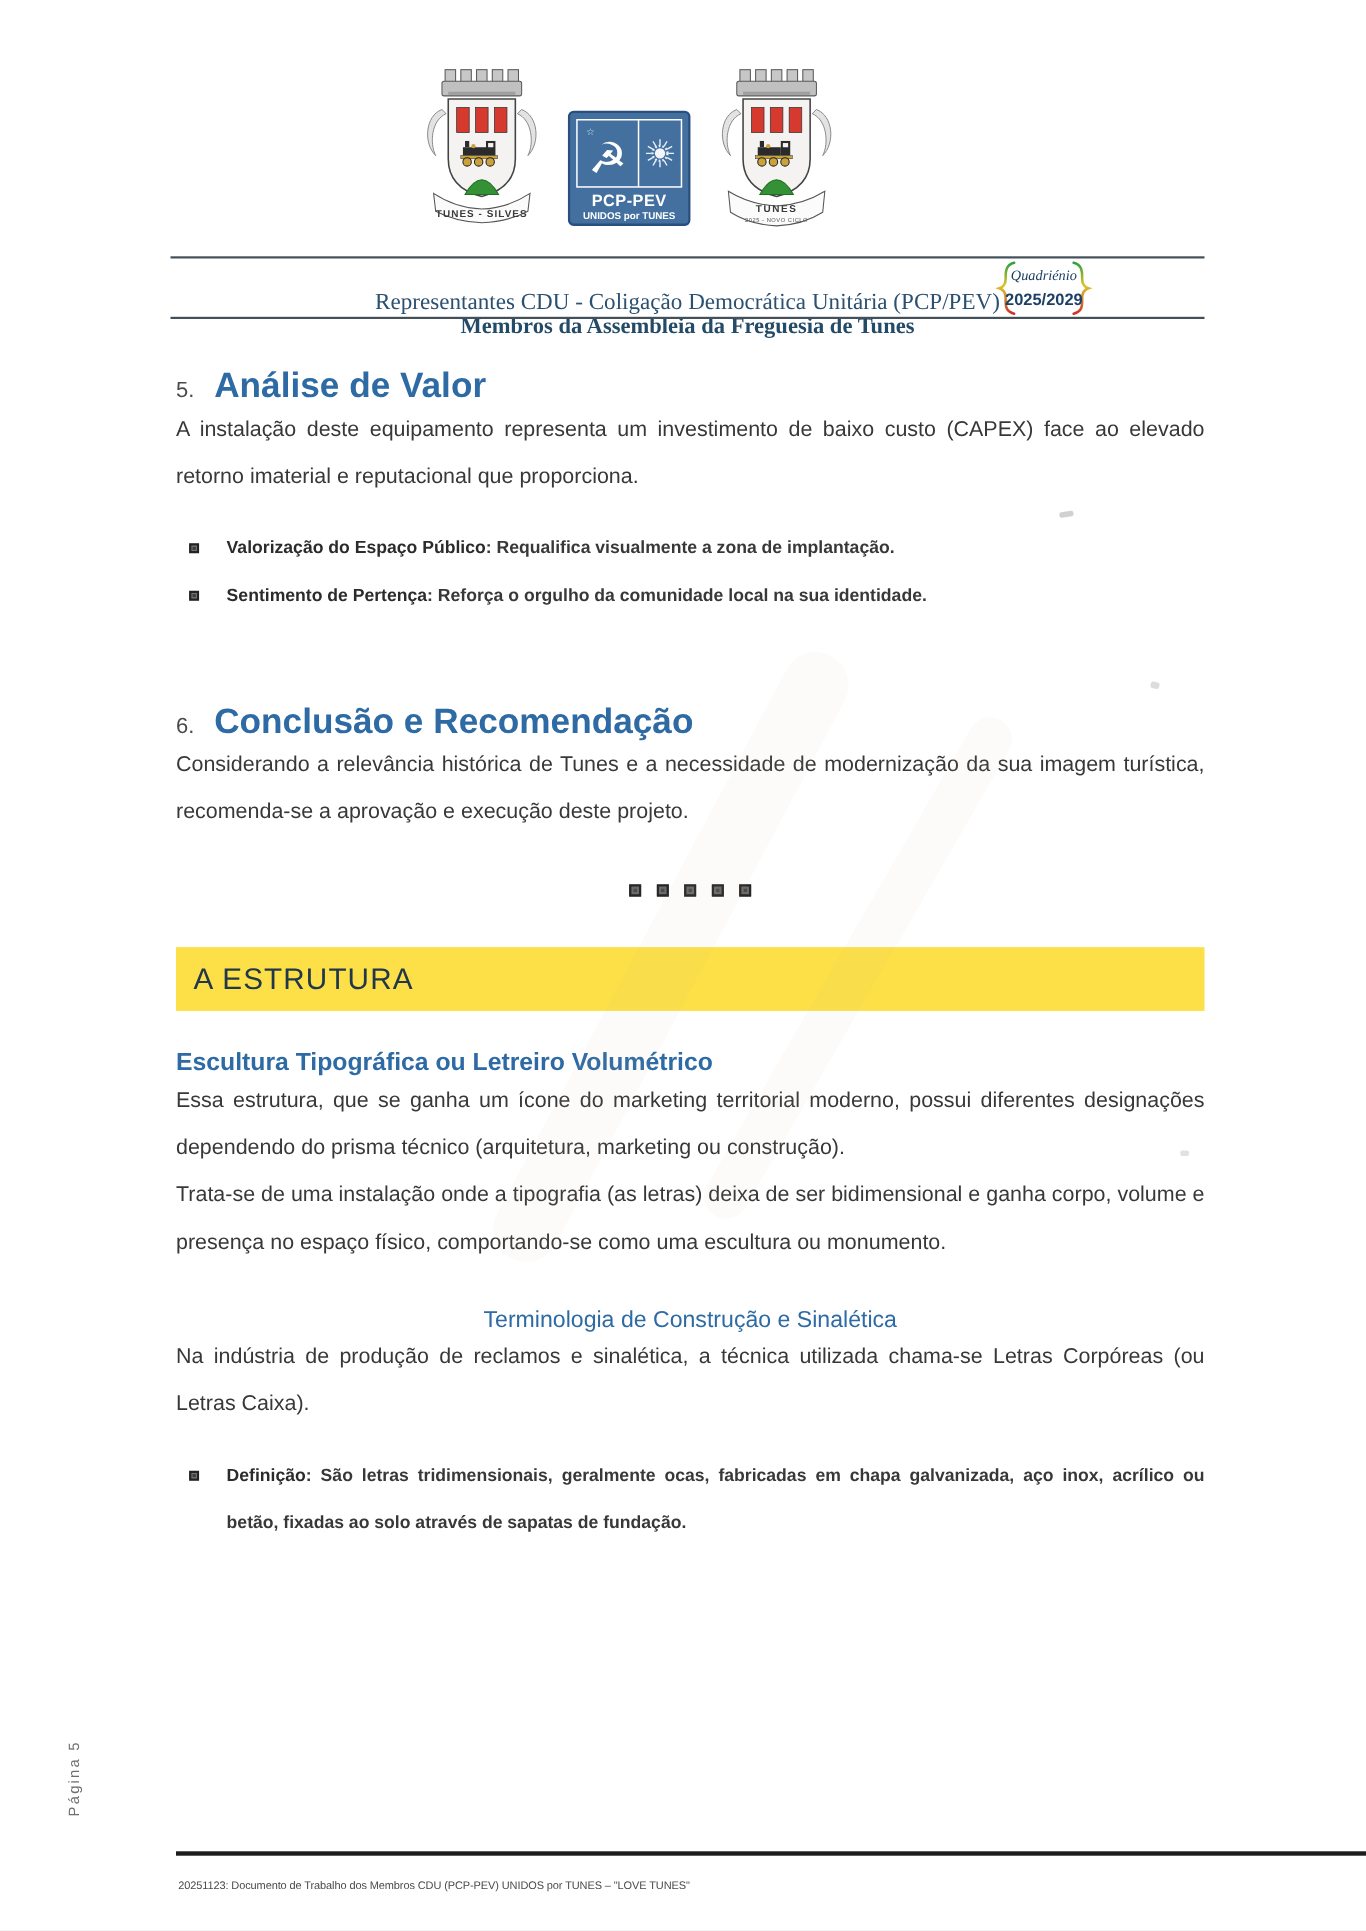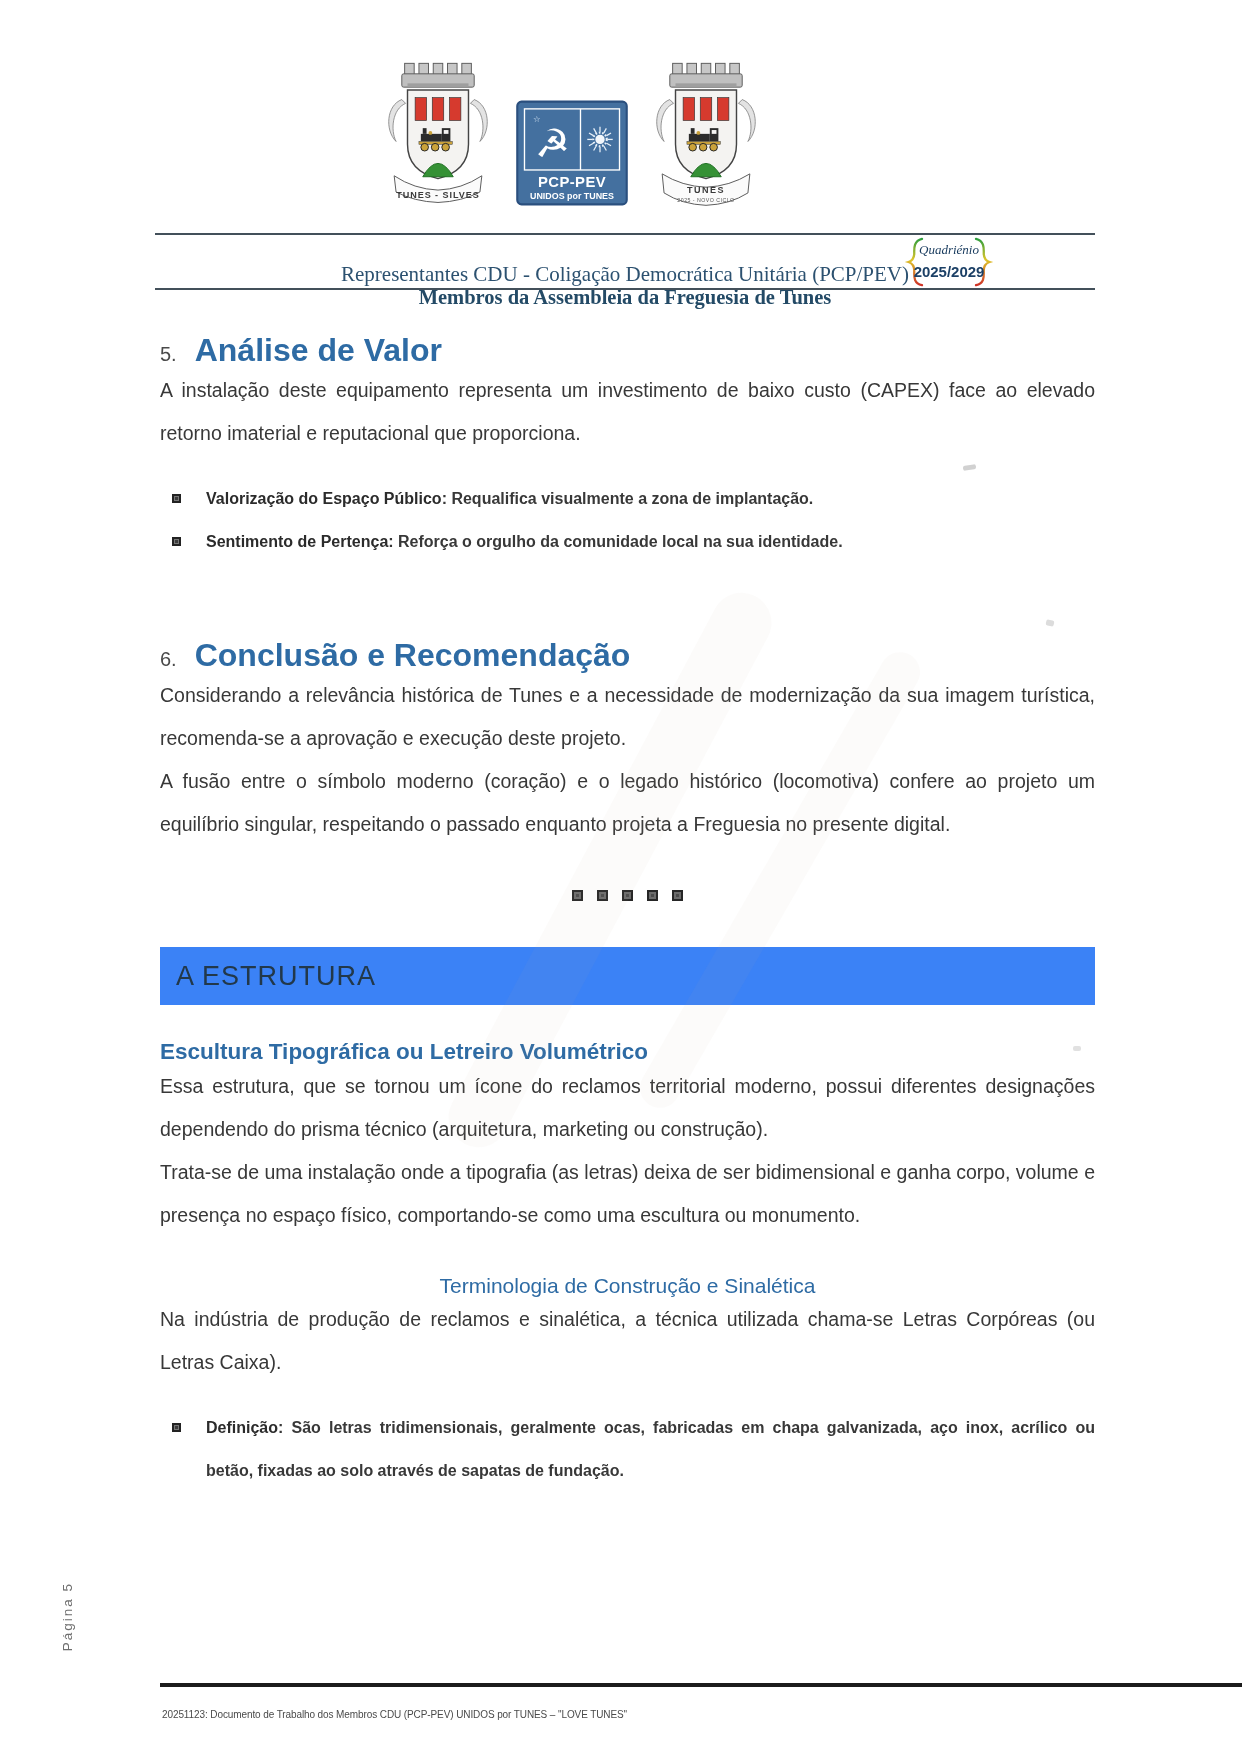--- a/index.html
+++ b/index.html
@@ -38,21 +38,21 @@
   .p4{margin-top:43px;}
   .p5{margin-top:28px;}
   .p6{margin-top:41px;}
   ul.squares{list-style:none;margin:22px 0 0;padding:0;}
   ul.squares li{position:relative;padding-left:46px;font-size:16px;line-height:43px;color:#383838;text-align:justify;font-weight:bold;}
   ul.squares li .marker{position:absolute;left:12px;top:17px;width:9px;height:9px;background:#3c3c3c;box-shadow:inset 0 0 0 2px #222, inset 0 0 0 3px #777;}
   ul.squares li b{color:#2b2b2b;}
   .divider{margin-top:44px;display:flex;justify-content:center;gap:14px;}
   .divider span{width:11px;height:11px;background:#4a4a4a;box-shadow:inset 0 0 0 2px #262626, inset 0 0 0 4px #6b6b6b;}
   .banner{
-    margin-top:46px;height:58px;line-height:58px;background:#3b82f6;
+    margin-top:46px;height:58px;line-height:58px;background:#fde047;
     color:#22384a;font-size:27px;letter-spacing:1px;padding-left:16px;
     width:calc(100% - 16px);
   }
   .sub1{margin-top:34px;font-size:22.5px;font-weight:bold;color:#2e6ba4;}
   .sub2{margin-top:37px;font-size:21px;font-weight:normal;color:#2e6ba4;text-align:center;}
   .bullet-def{margin-top:24px;}
   
   .footer-bar{position:absolute;left:160px;right:0;top:1683px;height:4px;background:#1c1c1c;}
   .footer-l1{position:absolute;left:162px;top:1692px;font-size:12.5px;color:#b0b0b0;letter-spacing:.2px;}
   .footer-l2{position:absolute;left:162px;top:1709px;font-size:10px;color:#4a4a4a;font-weight:500;letter-spacing:-.1px;}
@@ -210,35 +210,34 @@
         <b>Sentimento de Pertença</b><span>: Reforça o orgulho da comunidade local na sua identidade.</span>
       </li>
     </ul>
 
     <div class="sec-heading h6">
       <span class="num">6.</span>
       <span class="sec-title">Conclusão e Recomendação</span>
     </div>
 
     <p class="body p2">Considerando a relevância histórica de Tunes e a necessidade de modernização da sua imagem turística, recomenda-se a aprovação e execução deste projeto.</p>
-    <p class="body p3">A fusão entre o símbolo moderno (coração) e o legado histórico (locomotiva) confere ao projeto um equilíbrio singular, respeitando o passado enquanto projeta a Freguesia no presente digital.</p>
 
     <div class="divider">
       <span></span>
       <span></span>
       <span></span>
       <span></span>
       <span></span>
     </div>
 
     <div class="banner">A ESTRUTURA</div>
 
     <div class="sub1">Escultura Tipográfica ou Letreiro Volumétrico</div>
 
-    <p class="body p4">Essa estrutura, que se tornou um ícone do reclamos territorial moderno, possui diferentes designações dependendo do prisma técnico (arquitetura, marketing ou construção).</p>
+    <p class="body p4">Essa estrutura, que se ganha um ícone do marketing territorial moderno, possui diferentes designações dependendo do prisma técnico (arquitetura, marketing ou construção).</p>
     <p class="body p5">Trata-se de uma instalação onde a tipografia (as letras) deixa de ser bidimensional e ganha corpo, volume e presença no espaço físico, comportando-se como uma escultura ou monumento.</p>
 
     <div class="sub2">Terminologia de Construção e Sinalética</div>
 
     <p class="body p6">Na indústria de produção de reclamos e sinalética, a técnica utilizada chama-se Letras Corpóreas (ou Letras Caixa).</p>
 
     <ul class="squares bullet-def">
       <li>
         <span class="marker"></span>
         <b>Definição</b><span>: São letras tridimensionais, geralmente ocas, fabricadas em chapa galvanizada, aço inox, acrílico ou betão, fixadas ao solo através de sapatas de fundação.</span>

